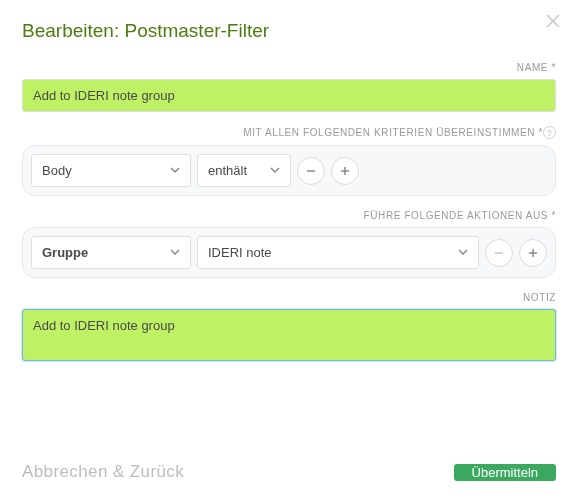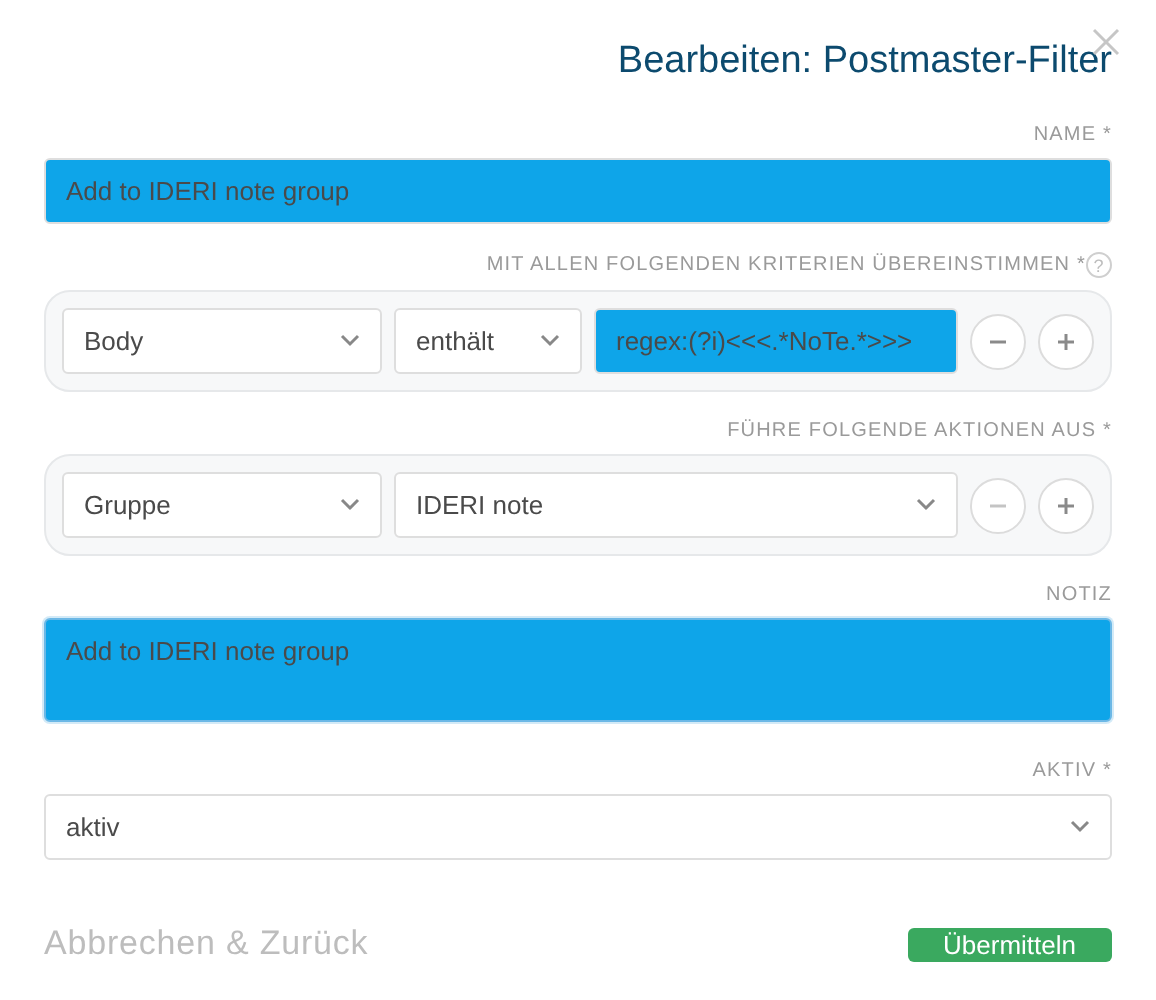--- a/index.html
+++ b/index.html
@@ -25,23 +25,23 @@
       color: #c6c6c6;
       cursor: pointer;
       width: 18px;
       height: 18px;
       display: flex;
       align-items: center;
       justify-content: center;
     }
     .close-btn svg { width: 14px; height: 14px; }
     .title {
-      text-align: right;
+      text-align: left;
       font-size: 19px;
-      color: #0c4a6e;
+      color: #4d7c0f;
       font-weight: 400;
       margin-top: 2px;
       margin-bottom: 20px;
     }
     .content { flex: 1; }
     .label {
       font-size: 10px;
       letter-spacing: 0.6px;
       color: #9a9a9a;
       text-transform: uppercase;
@@ -62,21 +62,21 @@
       color: #bdbdbd;
     }
     .text-input, .select, .textarea {
       width: 100%;
       border: 1px solid #dedede;
       border-radius: 3px;
       padding: 8px 10px;
       font-size: 13px;
       color: #4a4a4a;
       font-family: inherit;
-      background: #0ea5e9;
+      background: #bef264;
     }
     .textarea { height: 52px; resize: none; }
     .textarea.focused { border-color: #6cb8e6; box-shadow: 0 0 0 1px rgba(108,184,230,0.3); }
     .group {
       margin-bottom: 14px;
     }
     .group-panel {
       background: #f7f8f9;
       border: 1px solid #e6e8ea;
       border-radius: 13px;
@@ -91,21 +91,21 @@
       align-items: center;
       justify-content: space-between;
       cursor: pointer;
       background: #fff;
     }
     .select .current { color: #4a4a4a; font-size: 13px; }
     .select .chev { color: #888; }
     .col-body { flex: 0 0 160px; }
     .col-op { flex: 0 0 94px; text-align: right; }
     .col-value { flex: 1; }
-    .col-group1 { flex: 0 0 160px; }
+    .col-group1 { flex: 0 0 160px; font-weight: bold; }
     .col-group2 { flex: 1; align-items: flex-end; }
     .col-full { flex: 1; }
     .circle-btn {
       width: 28px;
       height: 28px;
       border-radius: 50%;
       border: 1px solid #dcdcdc;
       background: #fff;
       display: inline-flex;
       align-items: center;
@@ -183,21 +183,20 @@
           </span>
         </div>
         <div class="select col-op">
           <span class="current">enthält</span>
           <span class="chev">
             <svg viewBox="0 0 10 10" fill="none" stroke="currentColor" stroke-width="1.5">
                 <polyline points="1,3 5,7 9,3"></polyline>
               </svg>
           </span>
         </div>
-        <input class="text-input col-value" value="regex:(?i)&lt;&lt;&lt;.*NoTe.*&gt;&gt;&gt;" style="">
         <div class="circle-btn">
           <svg viewBox="0 0 10 10" stroke="currentColor" stroke-width="1.5">
               <line x1="1" y1="5" x2="9" y2="5"></line>
             </svg>
         </div>
         <div class="circle-btn">
           <svg viewBox="0 0 10 10" stroke="currentColor" stroke-width="1.5">
               <line x1="1" y1="5" x2="9" y2="5"></line>
               <line x1="5" y1="1" x2="5" y2="9"></line>
             </svg>
@@ -240,35 +239,20 @@
       </div>
     </div>
 
     <div class="group">
       <div class="label">
         <span>NOTIZ</span>
       </div>
       <textarea class="textarea focused" style="">Add to IDERI note group</textarea>
     </div>
 
-    <div class="group">
-      <div class="label">
-        <span>AKTIV *</span>
-      </div>
-      <div class="active-select-row">
-        <div class="select col-full">
-          <span class="current">aktiv</span>
-          <span class="chev">
-            <svg viewBox="0 0 10 10" fill="none" stroke="currentColor" stroke-width="1.5">
-                <polyline points="1,3 5,7 9,3"></polyline>
-              </svg>
-          </span>
-        </div>
-      </div>
-    </div>
 
   </div>
 
   <div class="footer">
     <span class="cancel-link">Abbrechen &amp; Zurück</span>
     <button class="submit-btn">Übermitteln</button>
   </div>
 
 </div>
 

